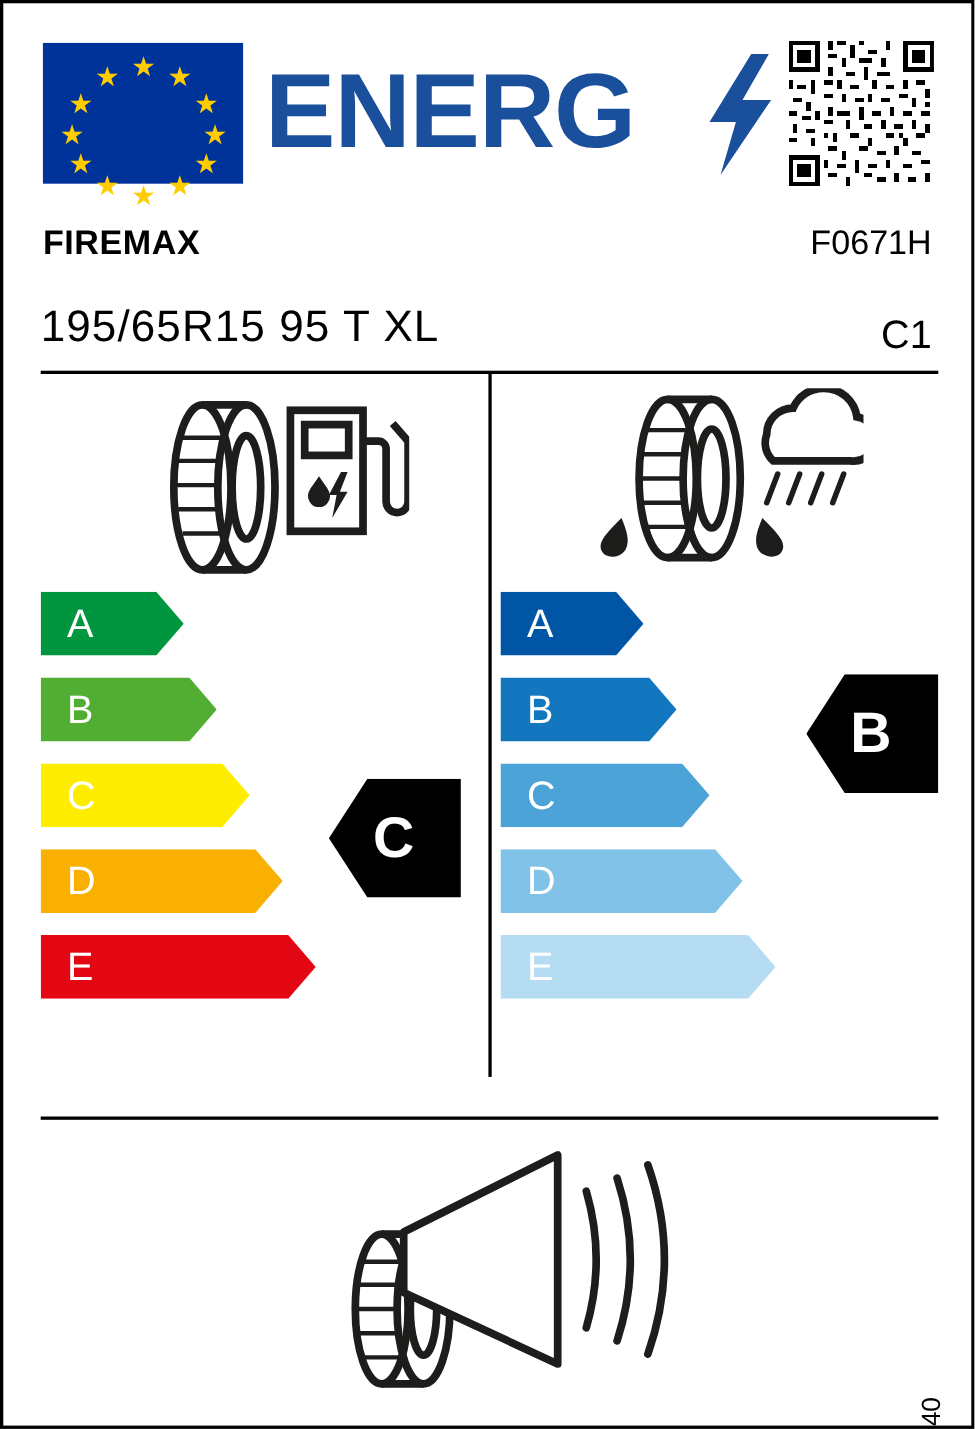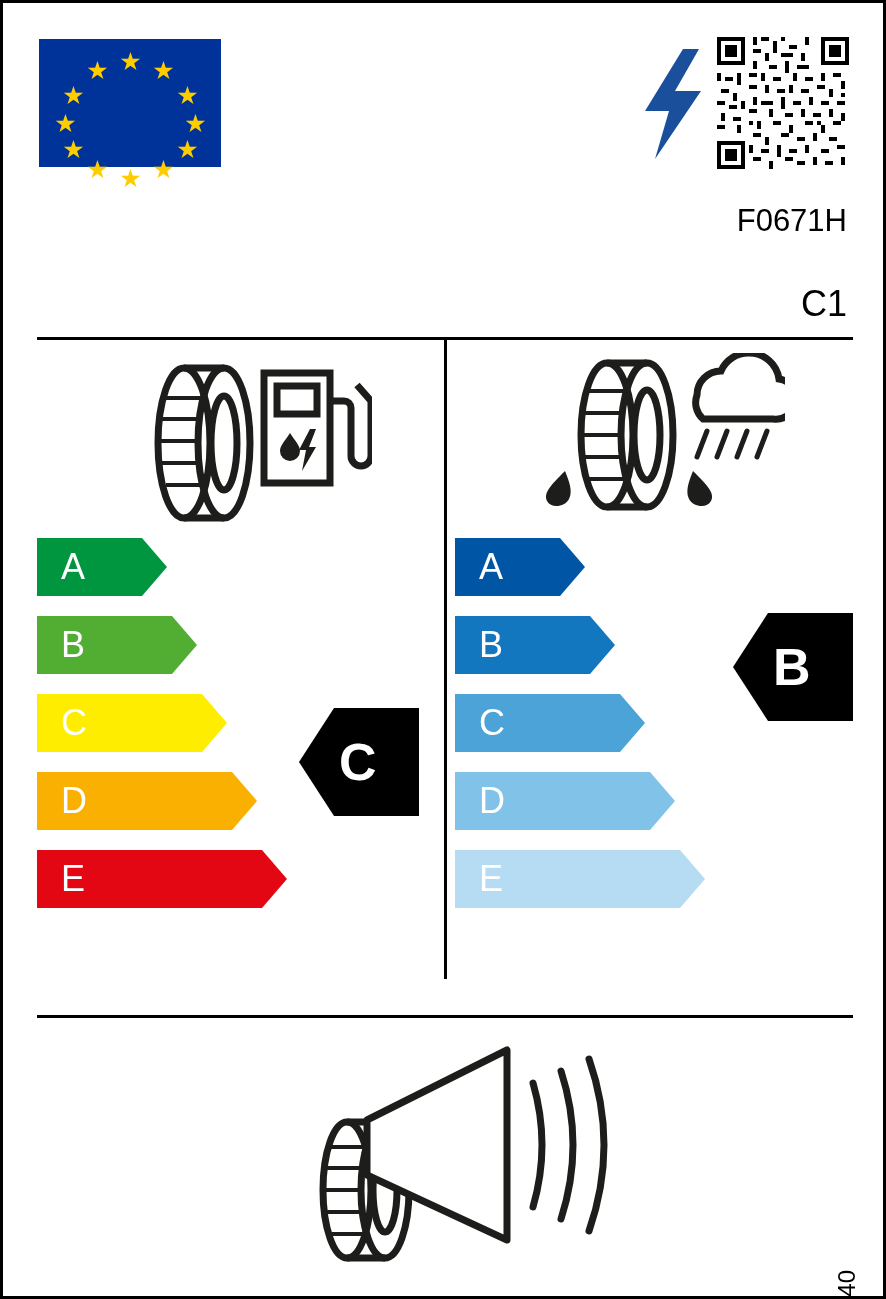--- a/index.html
+++ b/index.html
@@ -196,20 +196,21 @@
       <div class="eu-star" style="left:136px; top:44px;">★</div>
       <div class="eu-star" style="left:14px;  top:72px;">★</div>
       <div class="eu-star" style="left:144px; top:72px;">★</div>
       <div class="eu-star" style="left:22px;  top:98px;">★</div>
       <div class="eu-star" style="left:136px; top:98px;">★</div>
       <div class="eu-star" style="left:46px;  top:118px;">★</div>
       <div class="eu-star" style="left:112px; top:118px;">★</div>
       <div class="eu-star" style="left:79px;  top:127px;">★</div>
     </div>
 
+    <div class="energy-word">ENERG</div>
 
     <svg class="bolt" viewBox="0 0 60 110">
       <polygon points="40,0 2,62 26,62 12,110 58,42 32,42 56,0" fill="#1a4f9c"></polygon>
     </svg>
 
     <svg class="qr" viewBox="0 0 33 33" shape-rendering="crispEdges">
       <rect width="33" height="33" fill="#fff"></rect>
       <g fill="#000">
         <rect x="0" y="0" width="7" height="1"></rect>
           <rect x="0" y="6" width="7" height="1"></rect>
@@ -307,21 +308,23 @@
           <rect x="20" y="31" width="2" height="1"></rect>
         <rect x="24" y="30" width="1" height="2"></rect>
           <rect x="27" y="31" width="2" height="1"></rect>
         <rect x="31" y="30" width="1" height="2"></rect>
         <rect x="8" y="21" width="1" height="1"></rect>
           <rect x="25" y="21" width="1" height="1"></rect>
       </g>
     </svg>
   </div>
 
+  <div class="brand">FIREMAX</div>
   <div class="model">F0671H</div>
+  <div class="tyre-size">195/65R15 95 T XL</div>
   <div class="class-code">C1</div>
 
   <div class="hr-top"></div>
   <div class="v-div"></div>
   <div class="hr-mid"></div>
 
   <div class="panel panel-left">
 
     <svg class="pictogram" style="left:95px; width:240px;" viewBox="0 0 240 180">
 

